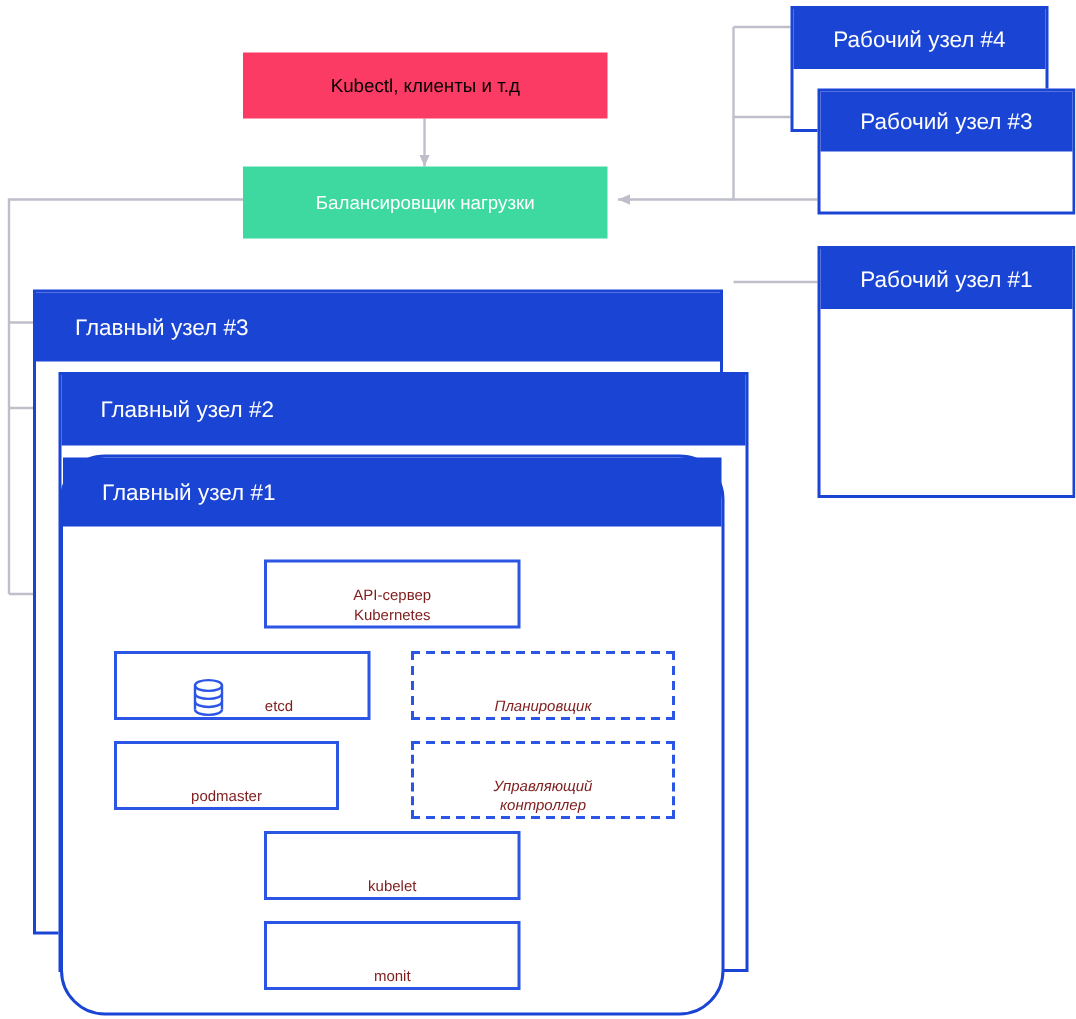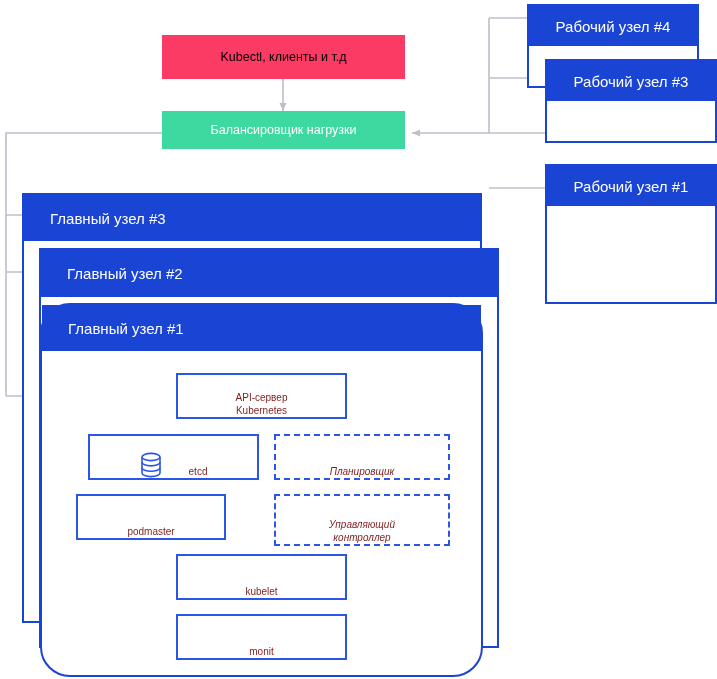--- a/index.html
+++ b/index.html
@@ -55,21 +55,21 @@
     color: #7f1d1d;
     font-size: 10px;
     line-height: 1.25;
     display: flex; align-items: flex-end; justify-content: center;
     text-align: center;
   }
   .comp-box.dashed {
     border: 2px dashed #2A55E5;
     font-style: italic;
   }
-  .comp-box.with-icon { gap: 27px; margin-left: 12px; }
+  .comp-box.with-icon { gap: 27px; }
 
   .etcd-icon { flex: 0 0 auto; display: block; }
   svg.arrows {
     position: absolute;
     left: 0; top: 0;
     width: 717px; height: 679px;
     overflow: visible;
     pointer-events: none;
   }
 </style>
@@ -111,29 +111,29 @@
     <path d="M450,457 L468,457 L468,396 L351,396" stroke="#BFBFCB" stroke-width="1.6" fill="none" marker-end="url(#ah)"></path>
     <path d="M450,516 L468,516" stroke="#BFBFCB" stroke-width="1.6" fill="none"></path>
   </svg>
 
   <div class="abs stack-panel" style="left:527px; top:4px; width:172px; height:84px; z-index:4;">
     <div class="node-header center-label" style="height:40px;">Рабочий узел #4</div>
   </div>
   <div class="abs stack-panel" style="left:545px; top:59px; width:172px; height:84px; z-index:5;">
     <div class="node-header center-label" style="height:40px;">Рабочий узел #3</div>
   </div>
-  <div class="abs stack-panel" style="left:545px; top:164px; width:172px; height:140px; z-index:7;">
+  <div class="abs stack-panel" style="left:545px; top:164px; width:172px; height:168px; z-index:7;">
     <div class="node-header center-label" style="height:40px;">Рабочий узел #1</div>
   </div>
 
   <div class="abs box-pink" style="left:162px; top:35px; width:243px; height:44px; z-index:8;">
     <span>Kubectl, клиенты и т.д</span>
   </div>
 
-  <div class="abs box-green" style="left:162px; top:111px; width:243px; height:38px; z-index:8;">
+  <div class="abs box-green" style="left:162px; top:111px; width:243px; height:48px; z-index:8;">
     <span>Балансировщик нагрузки</span>
   </div>
 
   <div class="abs stack-panel" style="left:22px; top:193px; width:460px; height:430px; z-index:3;">
     <div class="node-header left-label" style="height:46px;">Главный узел #3</div>
   </div>
 
   <div class="abs stack-panel" style="left:39px; top:248px; width:460px; height:400px; z-index:4;">
     <div class="node-header left-label" style="height:47px;">Главный узел #2</div>
   </div>

